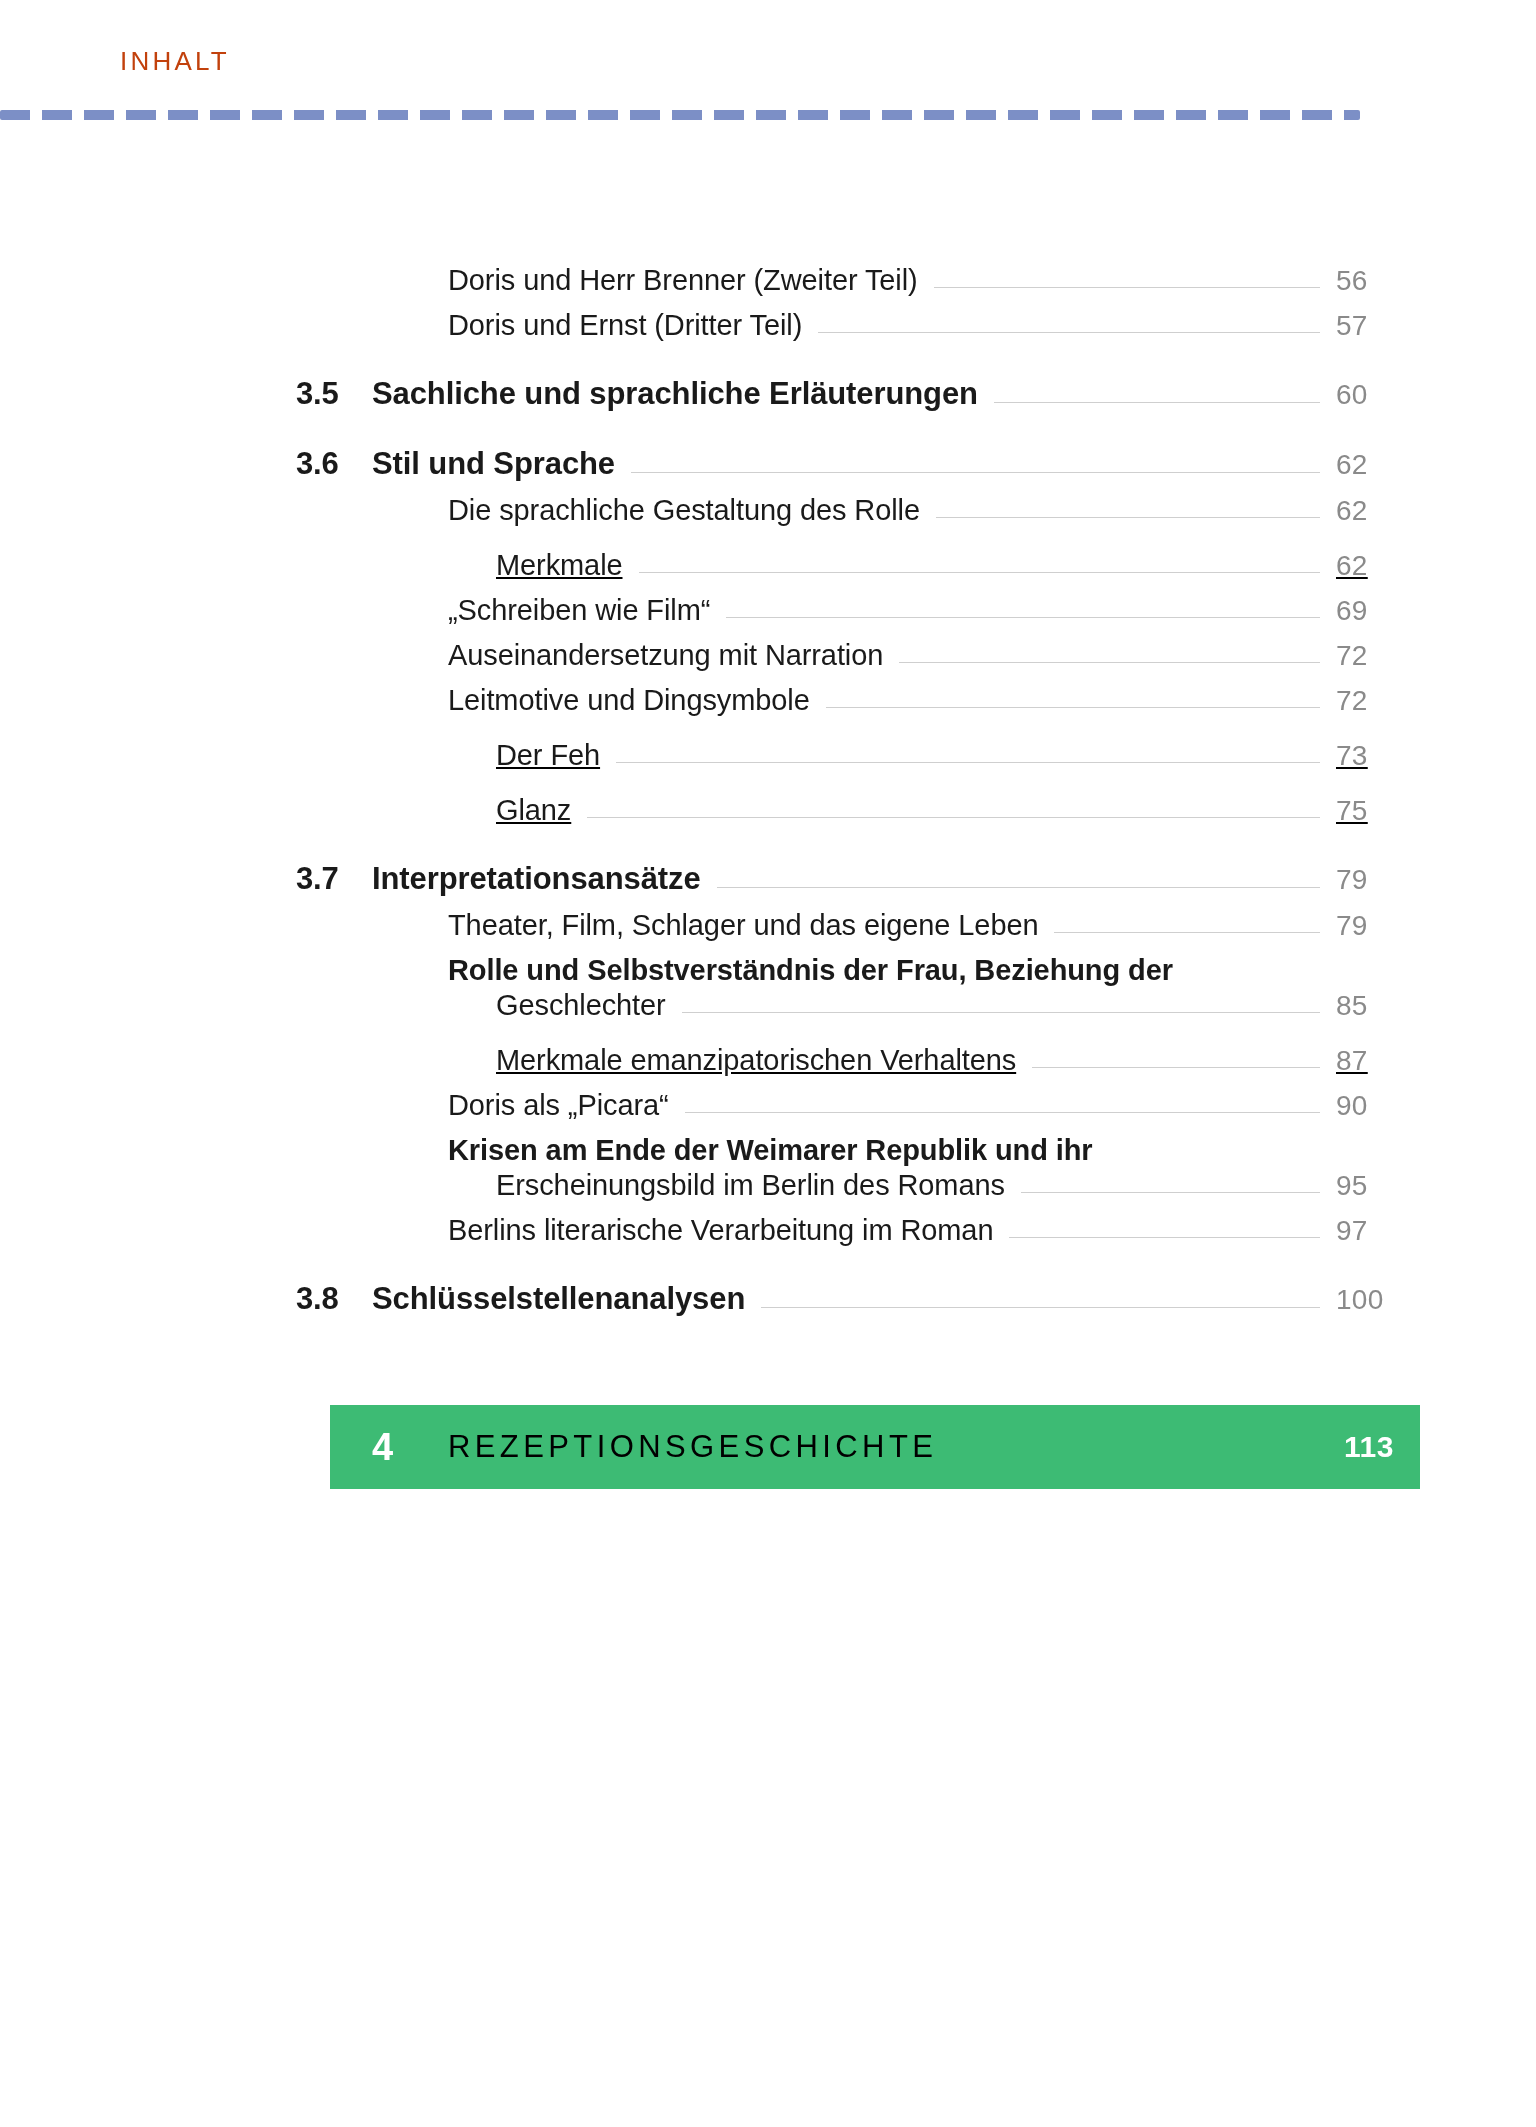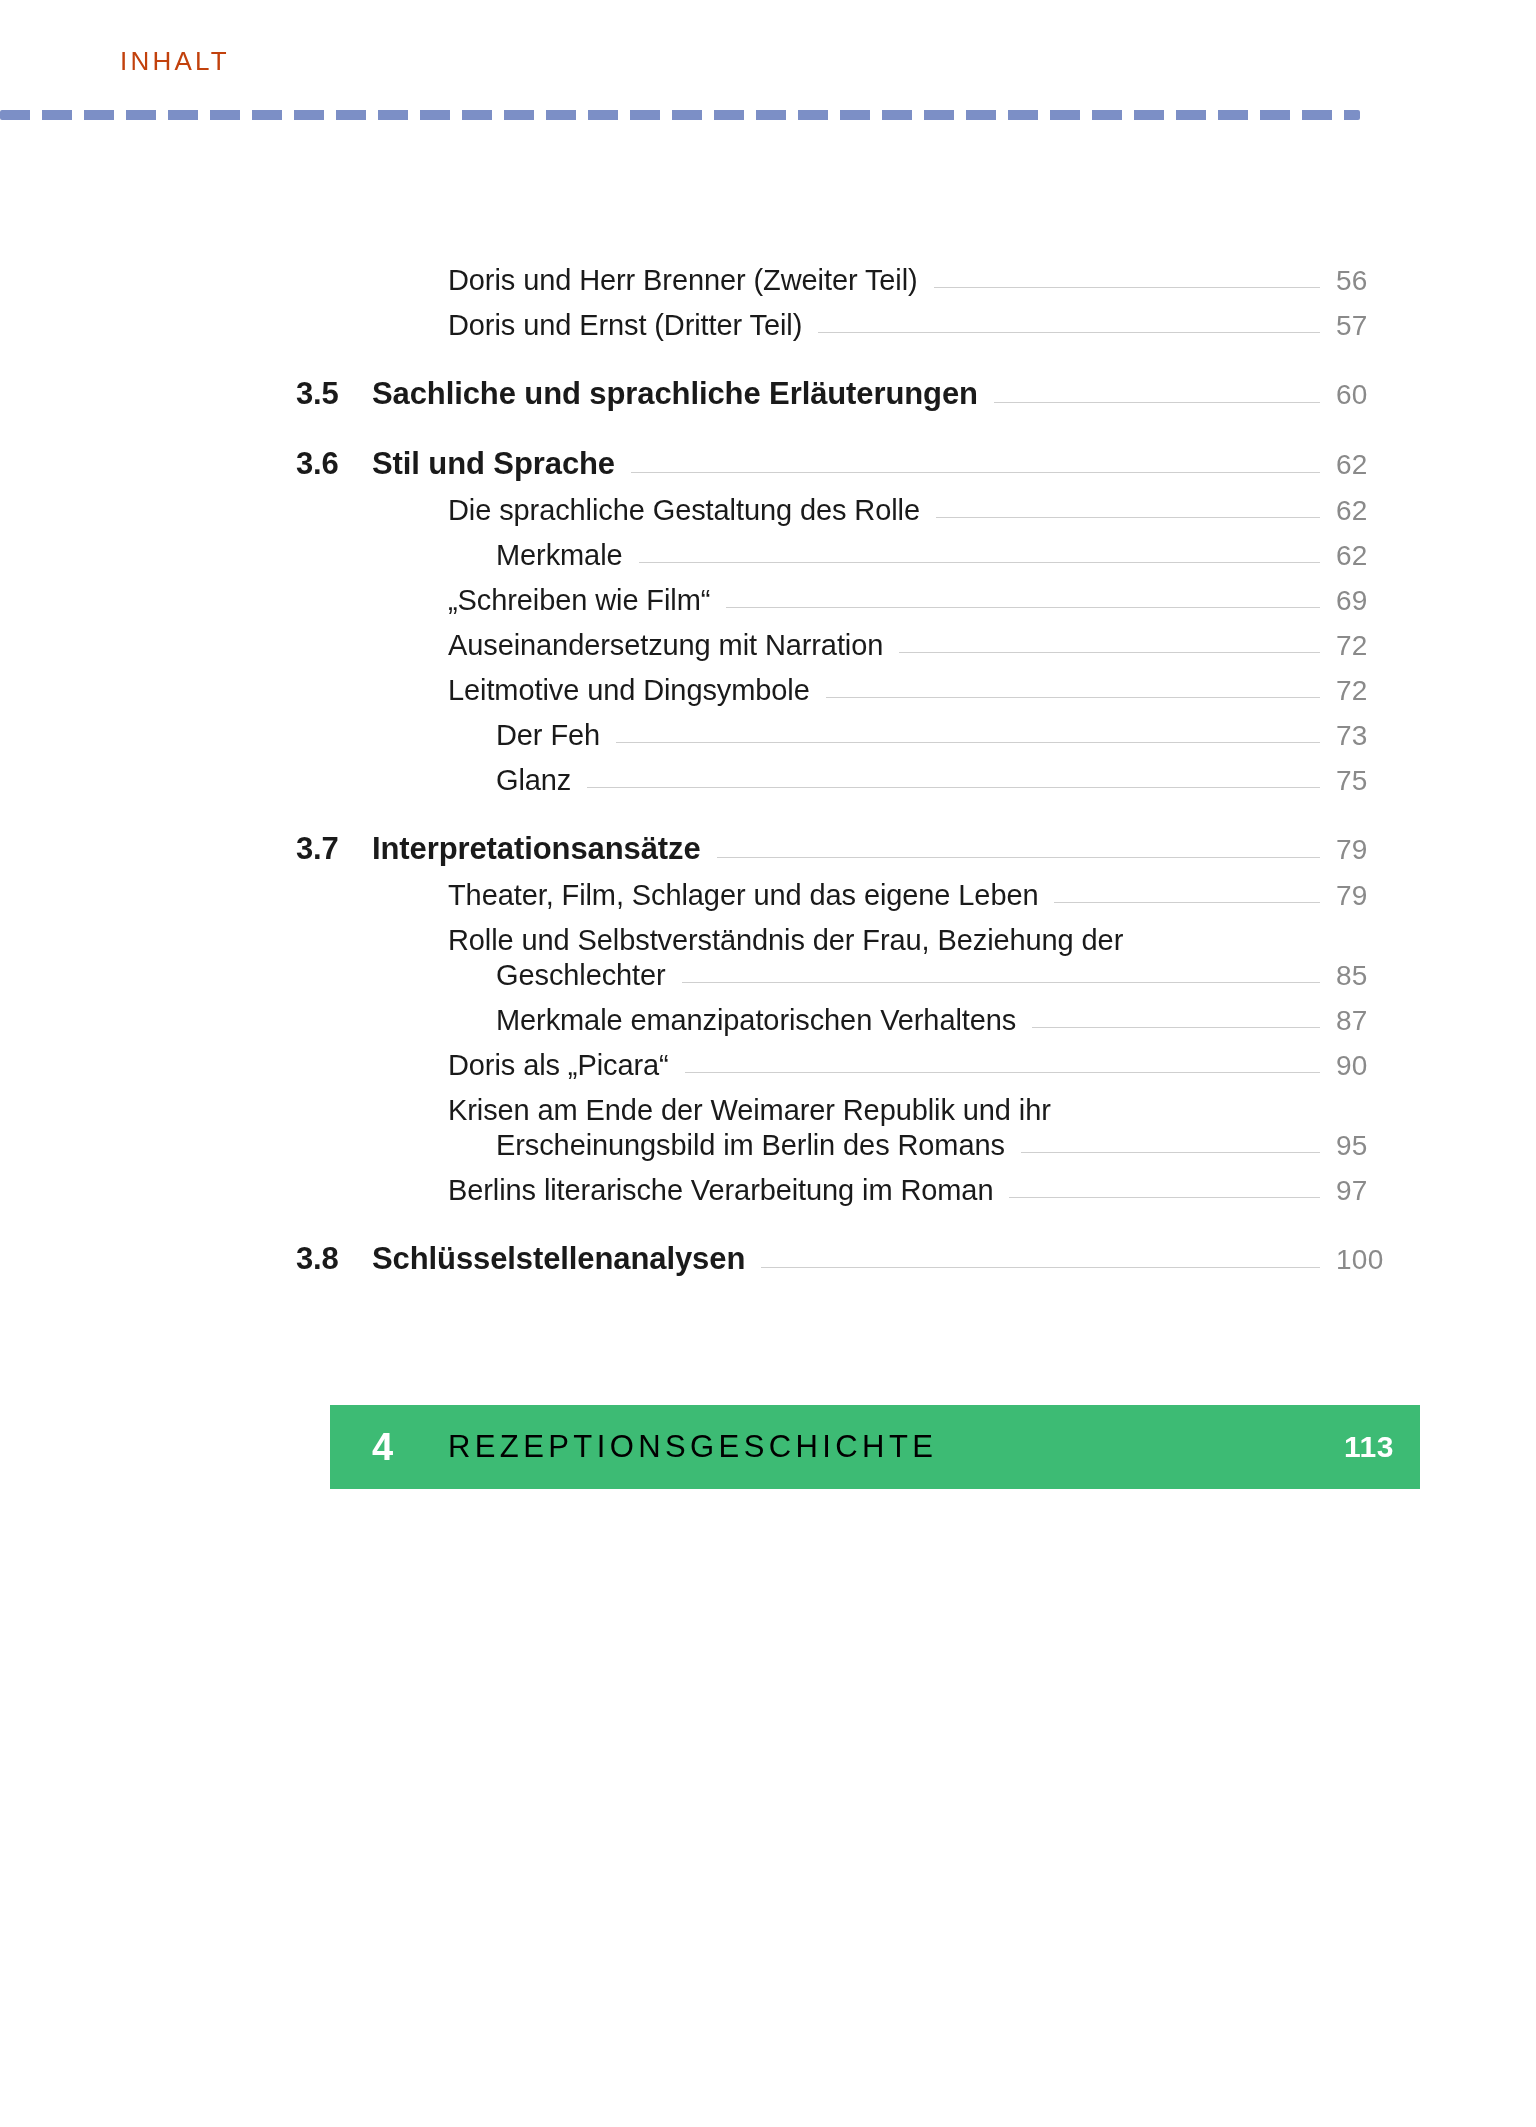--- a/index.html
+++ b/index.html
@@ -111,35 +111,36 @@
     margin-top: 12px;
   }
   .lvl-2 .title {
     font-size: 29px;
     font-weight: 400;
     letter-spacing: -0.1px;
   }
 
   .lvl-3 {
     padding-left: 496px;
-    margin-top: 12px;
+    margin-top: 22px;
+    text-decoration: underline;
   }
   .lvl-3 .title {
     font-size: 29px;
     font-weight: 400;
     letter-spacing: -0.1px;
   }
 
   .lvl-wrap-first {
     padding-left: 448px;
     margin-top: 12px;
   }
   .lvl-wrap-first .title {
     font-size: 29px;
-    font-weight: 400;
+    font-weight: 700;
     letter-spacing: -0.1px;
   }
   .lvl-wrap-second {
     padding-left: 496px;
     margin-top: 2px;
   }
   .lvl-wrap-second .title {
     font-size: 29px;
     font-weight: 400;
     letter-spacing: -0.1px;

